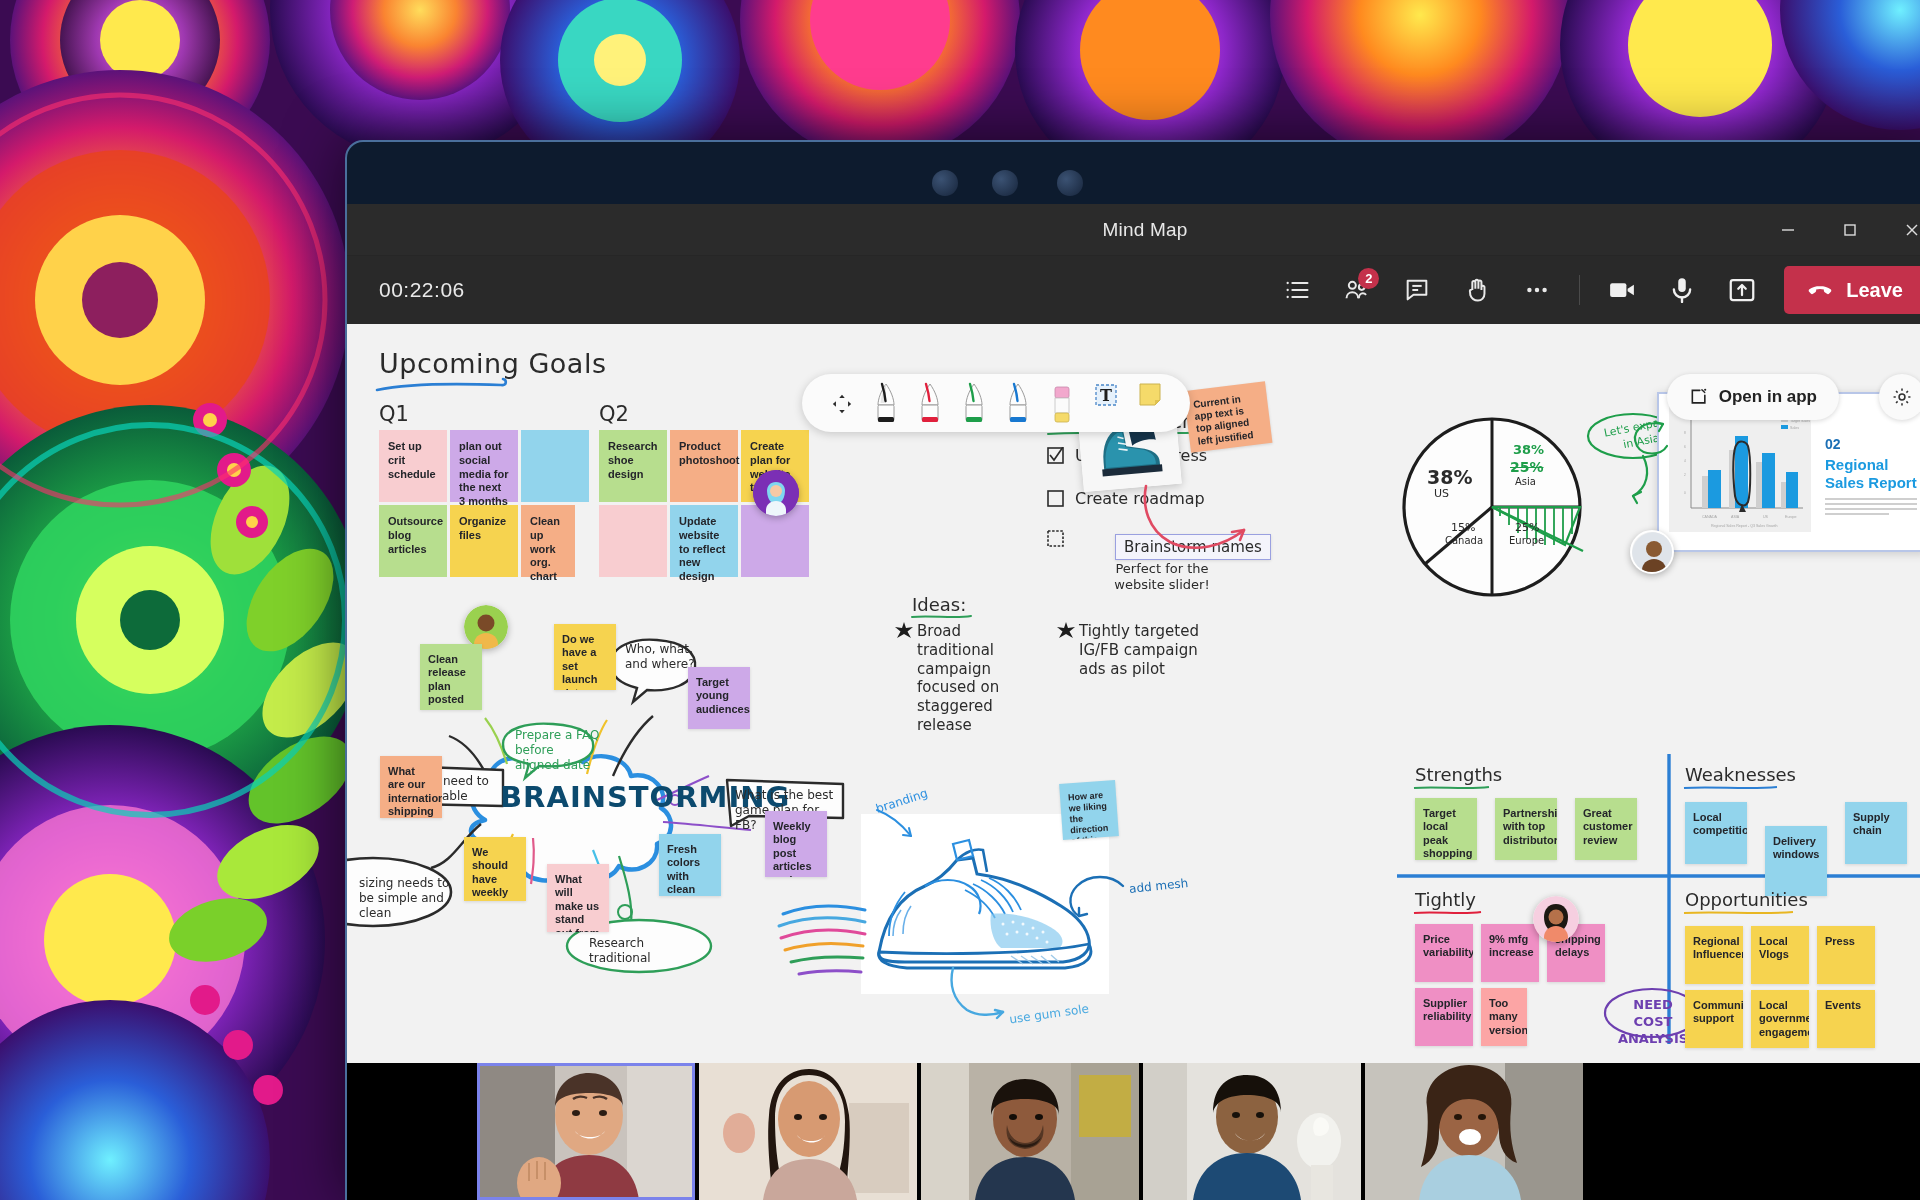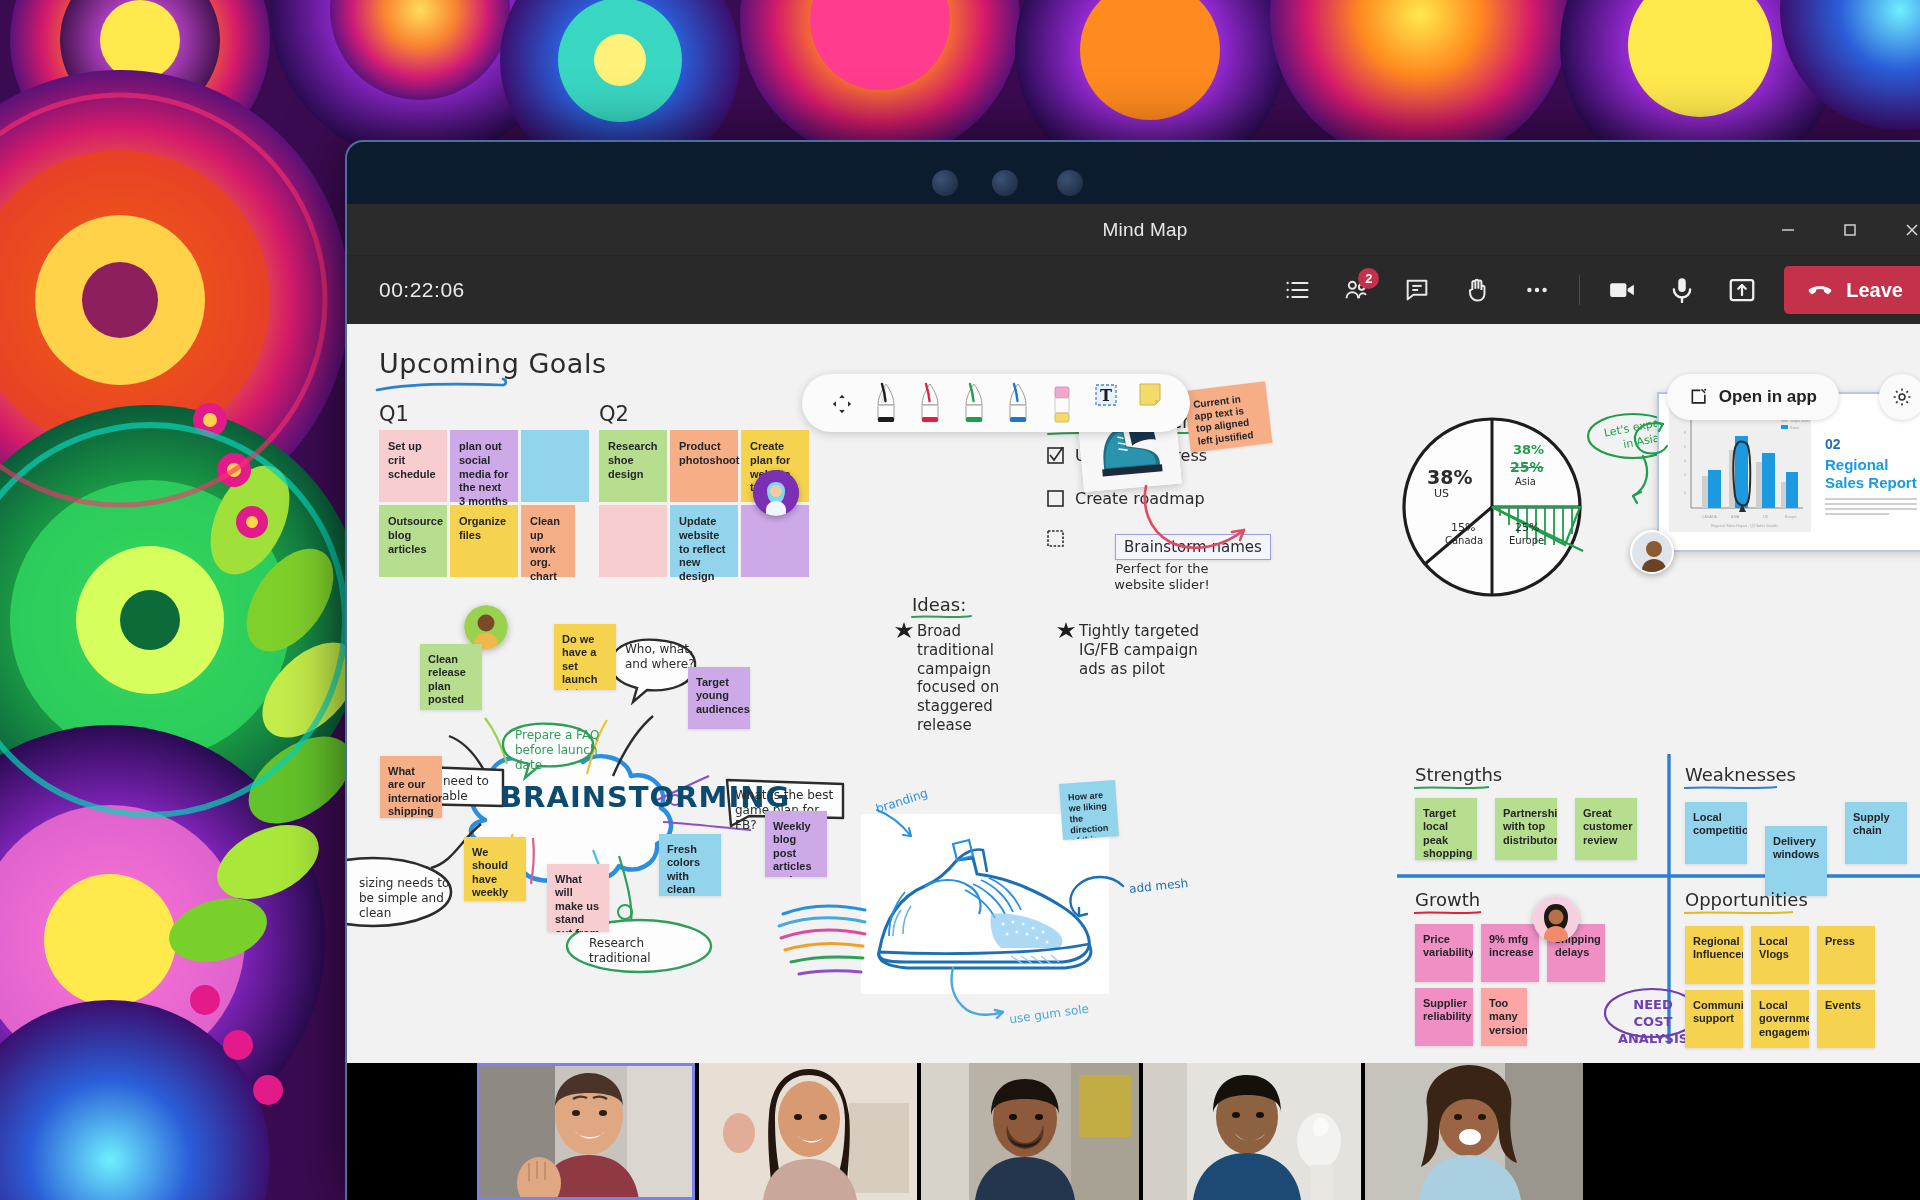--- a/index.html
+++ b/index.html
@@ -605,21 +605,21 @@
             <path d="M370 156 L486 160 L486 194 L392 192 L374 202Z" fill="#fdfdfd" stroke="#2b2b2b" stroke-width="2.4" stroke-linejoin="round"></path>
             <ellipse cx="16" cy="268" rx="78" ry="34" fill="#fdfdfd" stroke="#2b2b2b" stroke-width="2.6"></ellipse>
             <ellipse cx="282" cy="322" rx="72" ry="26" fill="#fdfdfd" stroke="#2e9e58" stroke-width="2.4"></ellipse>
             <circle cx="318" cy="176" r="5" fill="none" stroke="#8d4fc9" stroke-width="2"></circle>
             <circle cx="268" cy="288" r="7" fill="none" stroke="#2e9e58" stroke-width="2"></circle>
           </svg>
 
           <div class="hand" style="position:absolute;left:153px;top:456px;font-size:29px;font-weight:bold;color:#0c4a6e;letter-spacing:1px">BRAINSTORMING</div>
 
           <div class="hand hNote" style="position:absolute;left:278px;top:318px;width:80px;font-size:12px">Who, what, and where?</div>
-          <div class="hand hNote" style="position:absolute;left:168px;top:404px;width:86px;font-size:12px;color:#2e9e58">Prepare a FAQ before launch date</div>
+          <div class="hand hNote" style="position:absolute;left:168px;top:404px;width:86px;font-size:12px;color:#2e9e58">Prepare a FAQ before aligned date</div>
           <div class="hand hNote" style="position:absolute;left:56px;top:450px;width:92px;font-size:12px">Shoes need to be durable</div>
           <div class="hand hNote" style="position:absolute;left:388px;top:464px;width:100px;font-size:12px">What is the best game plan for FB?</div>
           <div class="hand hNote" style="position:absolute;left:242px;top:612px;width:116px;font-size:12px;color:#2b2b2b">Research traditional</div>
           <div class="hand hNote" style="position:absolute;left:12px;top:552px;width:92px;font-size:12px">sizing needs to be simple and clean</div>
 
           <div class="sticky" style="left:73px;top:320px;width:62px;height:66px;background:#b7de8e">Clean release plan posted on website</div>
           <div class="sticky" style="left:207px;top:300px;width:62px;height:66px;background:#f6d34f">Do we have a set launch date yet?</div>
           <div class="sticky" style="left:341px;top:343px;width:62px;height:62px;background:#cda9e8">Target young audiences</div>
           <div class="sticky" style="left:33px;top:432px;width:62px;height:62px;background:#f5ae86">What are our international shipping capabilities?</div>
           <div class="sticky" style="left:117px;top:513px;width:62px;height:64px;background:#f6d34f">We should have weekly meetings to discuss fresh ideas</div>
@@ -712,21 +712,21 @@
           <div class="sticky" style="left:1228px;top:474px;width:62px;height:62px;background:#b7de8e">Great customer review</div>
 
           <div class="hand" style="position:absolute;left:1338px;top:440px;font-size:18px">Weaknesses</div>
           <svg class="ink" style="left:1336px;top:461px" width="96" height="7">
               <path d="M1 3 C32 1 64 5 94 2" stroke="#2b7fd4" stroke-width="2" fill="none"></path>
             </svg>
           <div class="sticky" style="left:1338px;top:478px;width:62px;height:62px;background:#92d4ec">Local competition</div>
           <div class="sticky" style="left:1418px;top:502px;width:62px;height:70px;background:#92d4ec">Delivery windows</div>
           <div class="sticky" style="left:1498px;top:478px;width:62px;height:62px;background:#92d4ec">Supply chain</div>
 
-          <div class="hand" style="position:absolute;left:1068px;top:565px;font-size:18px">Growth</div>
+          <div class="hand" style="position:absolute;left:1068px;top:565px;font-size:18px">Tightly</div>
           <svg class="ink" style="left:1066px;top:586px" width="70" height="7">
               <path d="M1 3 C24 1 48 5 68 2" stroke="#e0203c" stroke-width="2" fill="none"></path>
             </svg>
           <div class="sticky" style="left:1068px;top:600px;width:58px;height:58px;background:#ef8fc4">Price variability</div>
           <div class="sticky" style="left:1134px;top:600px;width:58px;height:58px;background:#ef8fc4">9% mfg increase</div>
           <div class="sticky" style="left:1200px;top:600px;width:58px;height:58px;background:#ef8fc4">shipping delays</div>
           <div class="sticky" style="left:1068px;top:664px;width:58px;height:58px;background:#ef8fc4">Supplier reliability</div>
           <div class="sticky" style="left:1134px;top:664px;width:46px;height:58px;background:#fca5a5">Too many versions</div>
           <div class="avatarC" style="left:1186px;top:572px;width:46px;height:46px">
             <svg width="46" height="46" viewBox="0 0 46 46">

